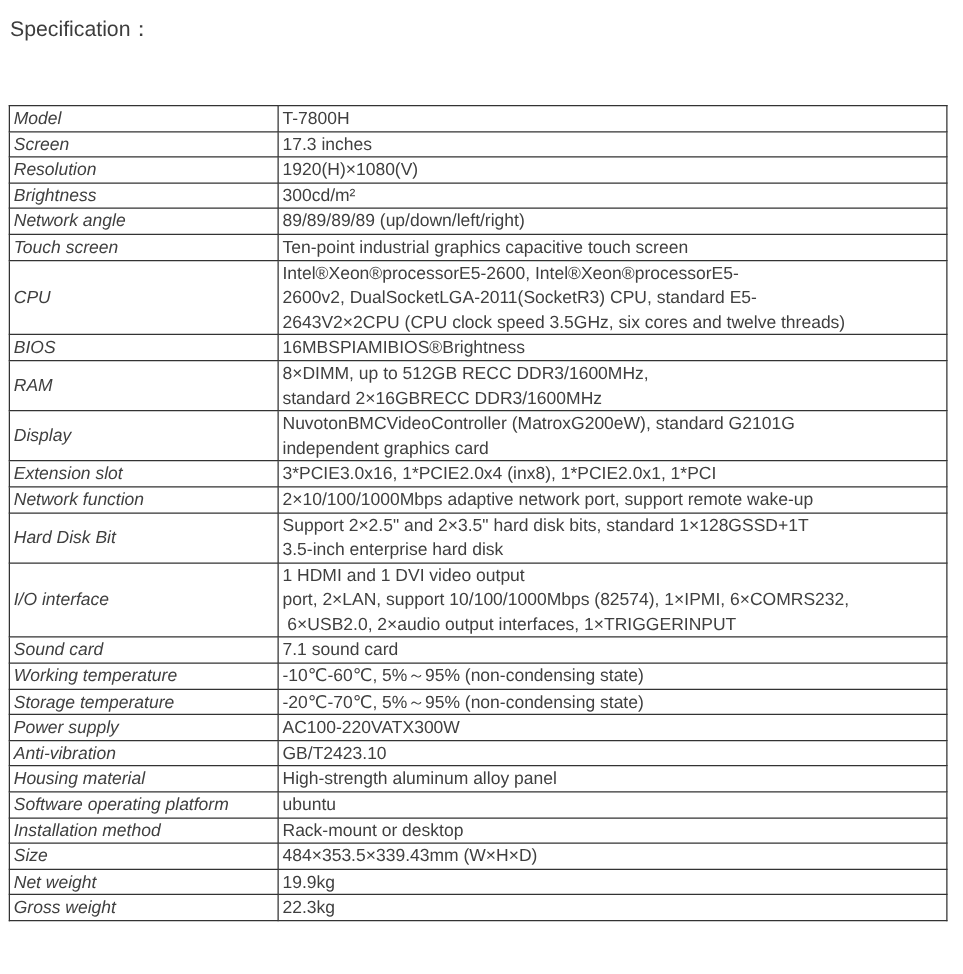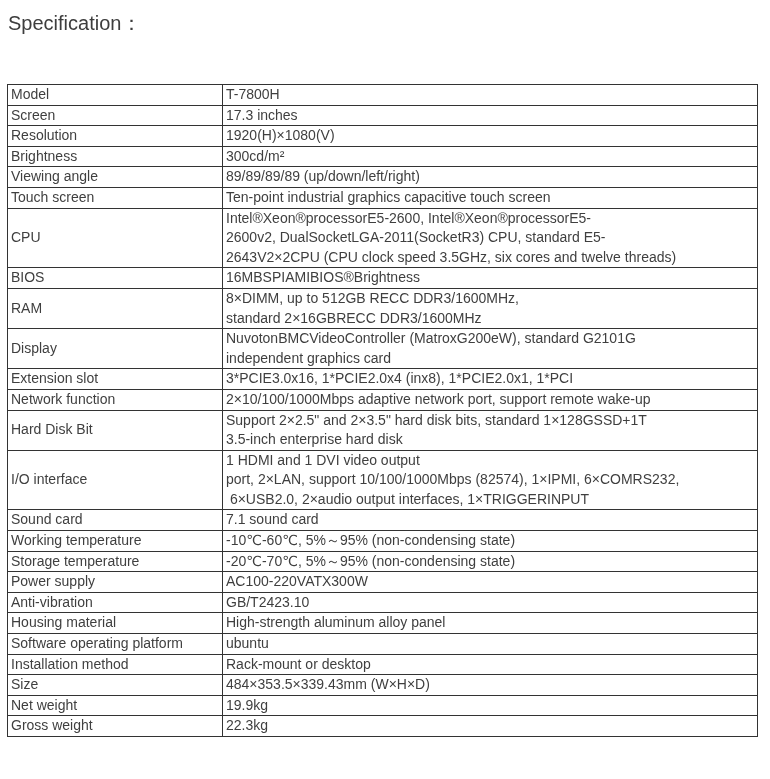--- a/index.html
+++ b/index.html
@@ -10,21 +10,21 @@
   body {
     width: 770px;
     height: 779px;
     overflow: hidden;
     font-family: "Liberation Sans", "DejaVu Sans", sans-serif;
     color: #3f3f3f;
   }
   .page-title {
     margin: 0;
     padding: 13px 0 0 8px;
-    font-size: 20px;
+    font-size: 17px;
     font-weight: 400;
     line-height: 21px;
     color: #3d3d3d;
   }
   table.spec-table {
     border-collapse: collapse;
     table-layout: fixed;
     width: 750px;
     margin: 50px 0 0 7px;
   }
@@ -33,20 +33,21 @@
   .spec-table td {
     border: 1px solid #333333;
     font-size: 14px;
     line-height: 19.6px;
     padding: 0 2px 0 3px;
     vertical-align: middle;
     overflow: hidden;
   }
   td.label-cell {
     white-space: nowrap;
+    font-style: italic;
   }
   td.value-cell {
     white-space: pre-wrap;
   }
 </style>
 </head>
 <body>
 
 <h1 class="page-title">Specification：</h1>
 
@@ -66,21 +67,21 @@
       </tr>
       <tr>
         <td class="label-cell">Resolution</td>
         <td class="value-cell">1920(H)×1080(V)</td>
       </tr>
       <tr>
         <td class="label-cell">Brightness</td>
         <td class="value-cell">300cd/m²</td>
       </tr>
       <tr>
-        <td class="label-cell">Viewing angle</td>
+        <td class="label-cell">Network angle</td>
         <td class="value-cell">89/89/89/89 (up/down/left/right)</td>
       </tr>
       <tr>
         <td class="label-cell">Touch screen</td>
         <td class="value-cell">Ten-point industrial graphics capacitive touch screen</td>
       </tr>
       <tr>
         <td class="label-cell">CPU</td>
         <td class="value-cell">Intel®Xeon®processorE5-2600, Intel®Xeon®processorE5-
 2600v2, DualSocketLGA-2011(SocketR3) CPU, standard E5-

